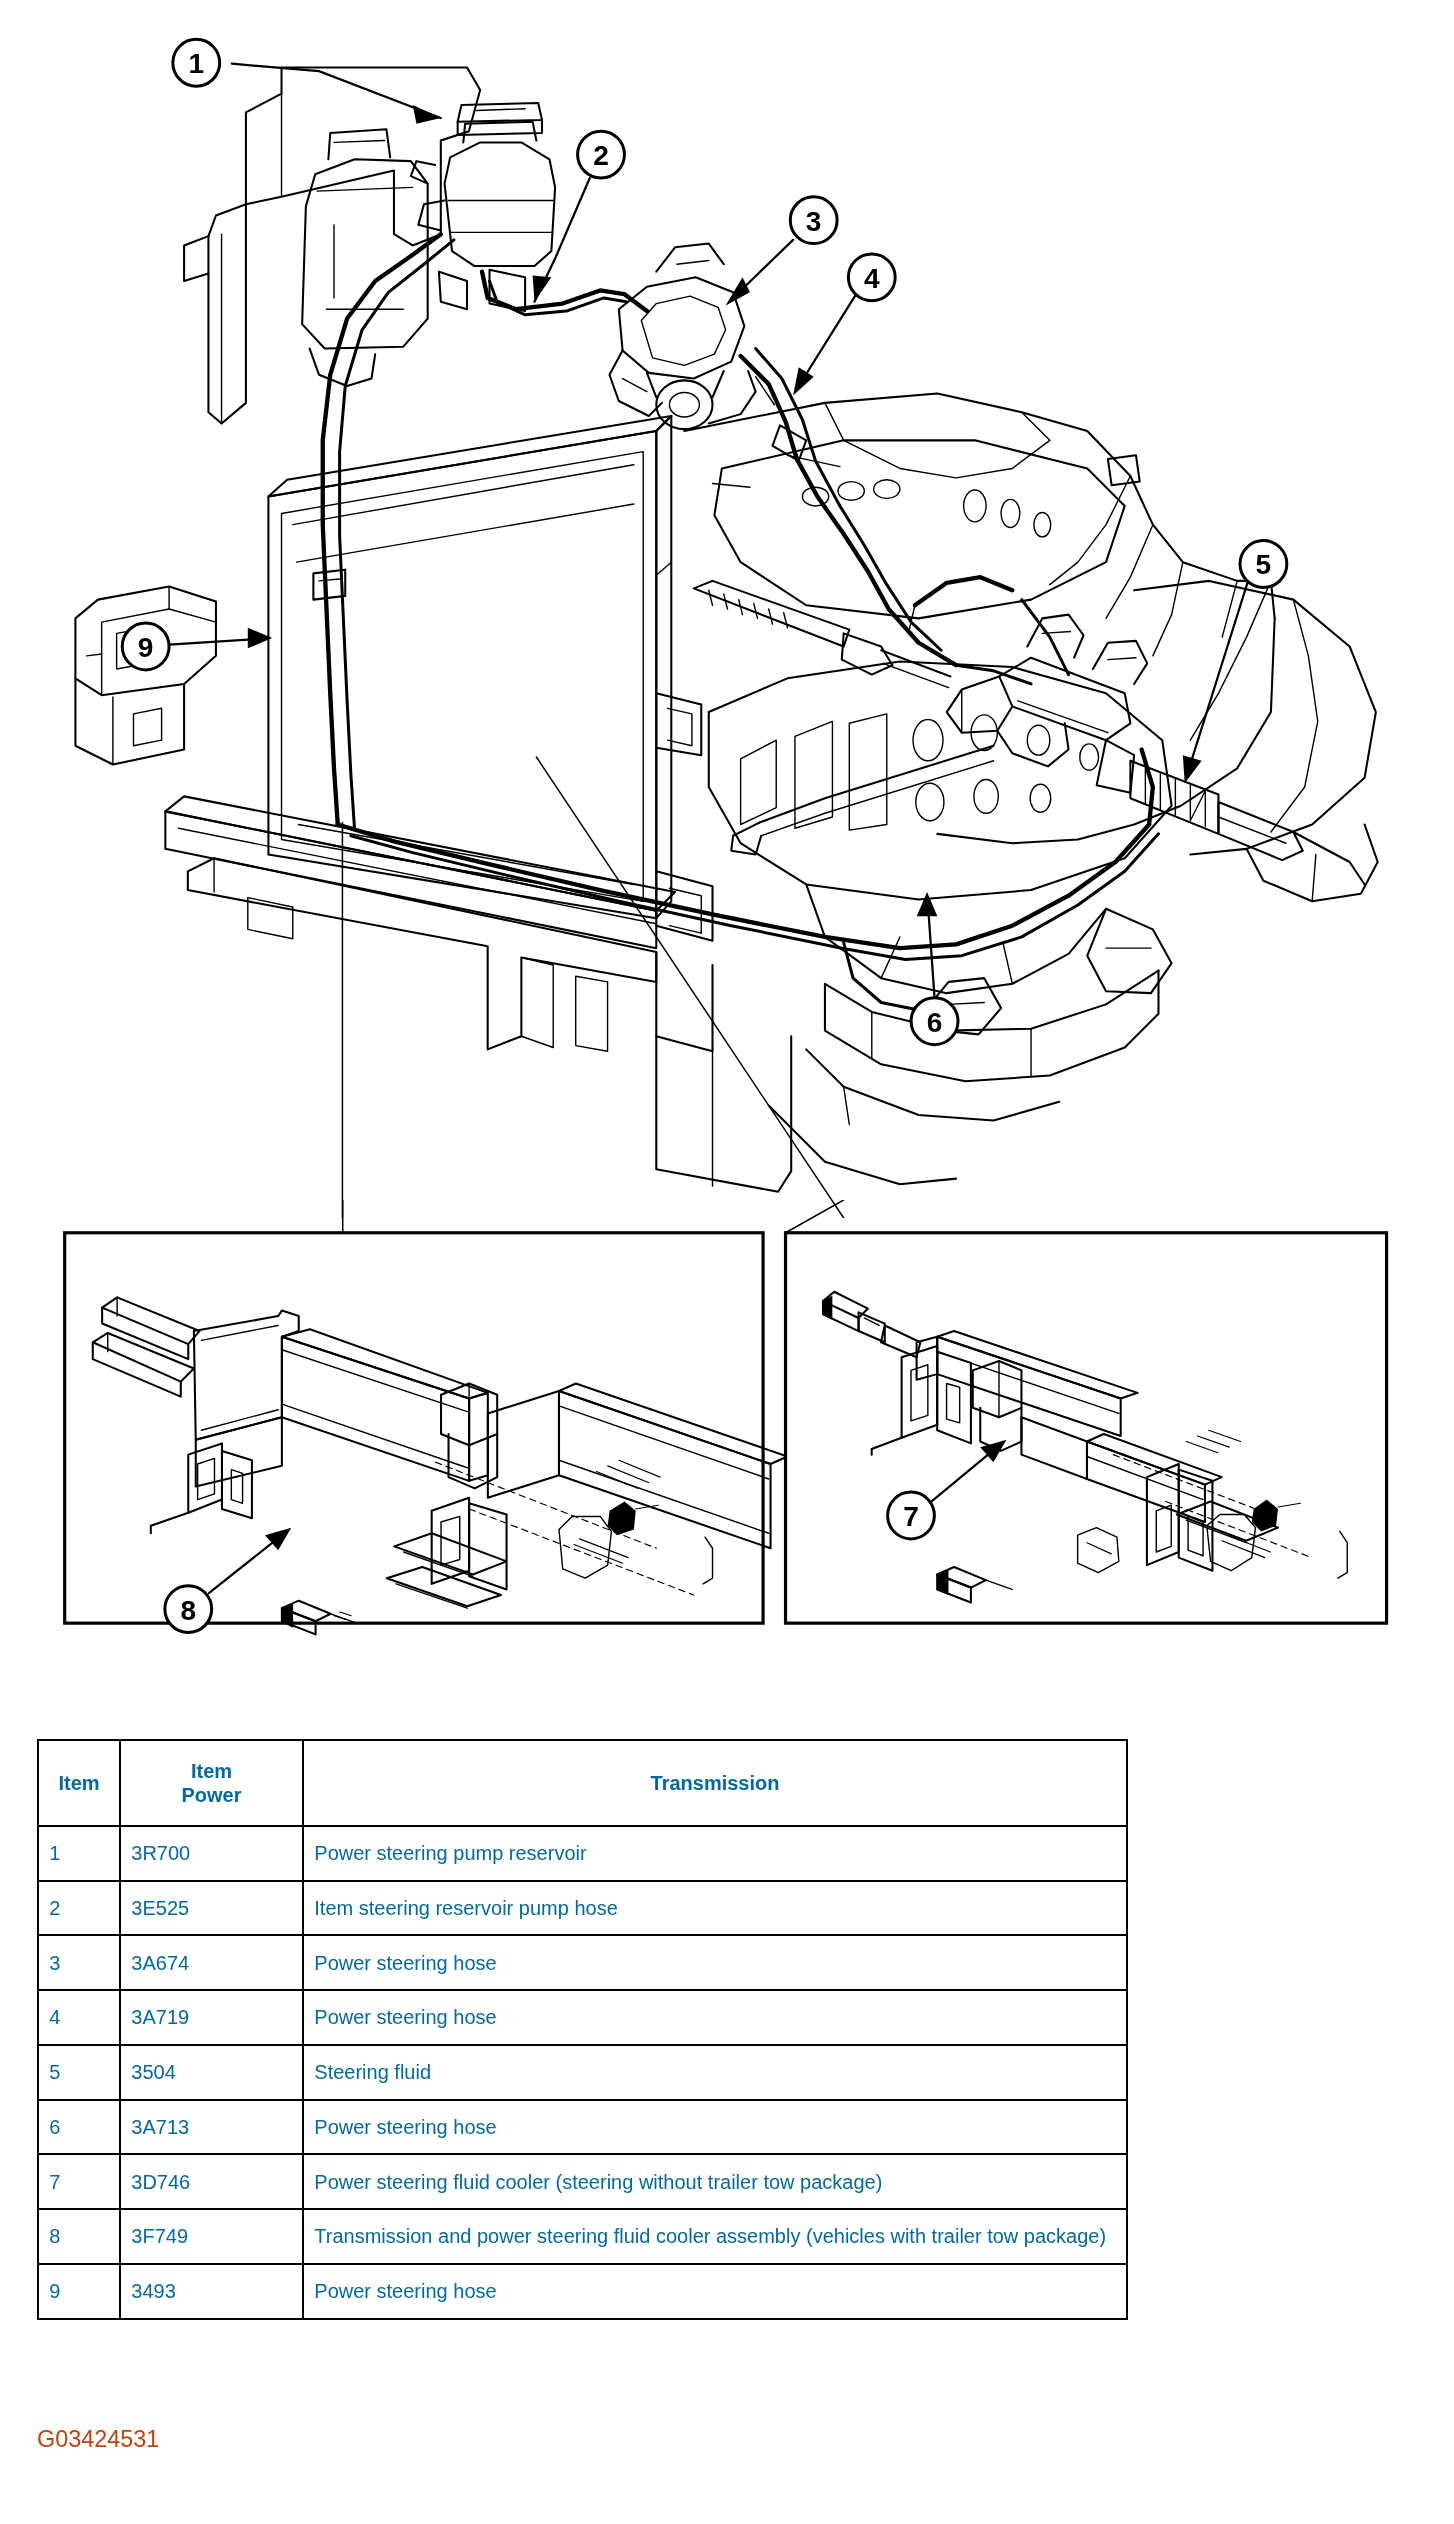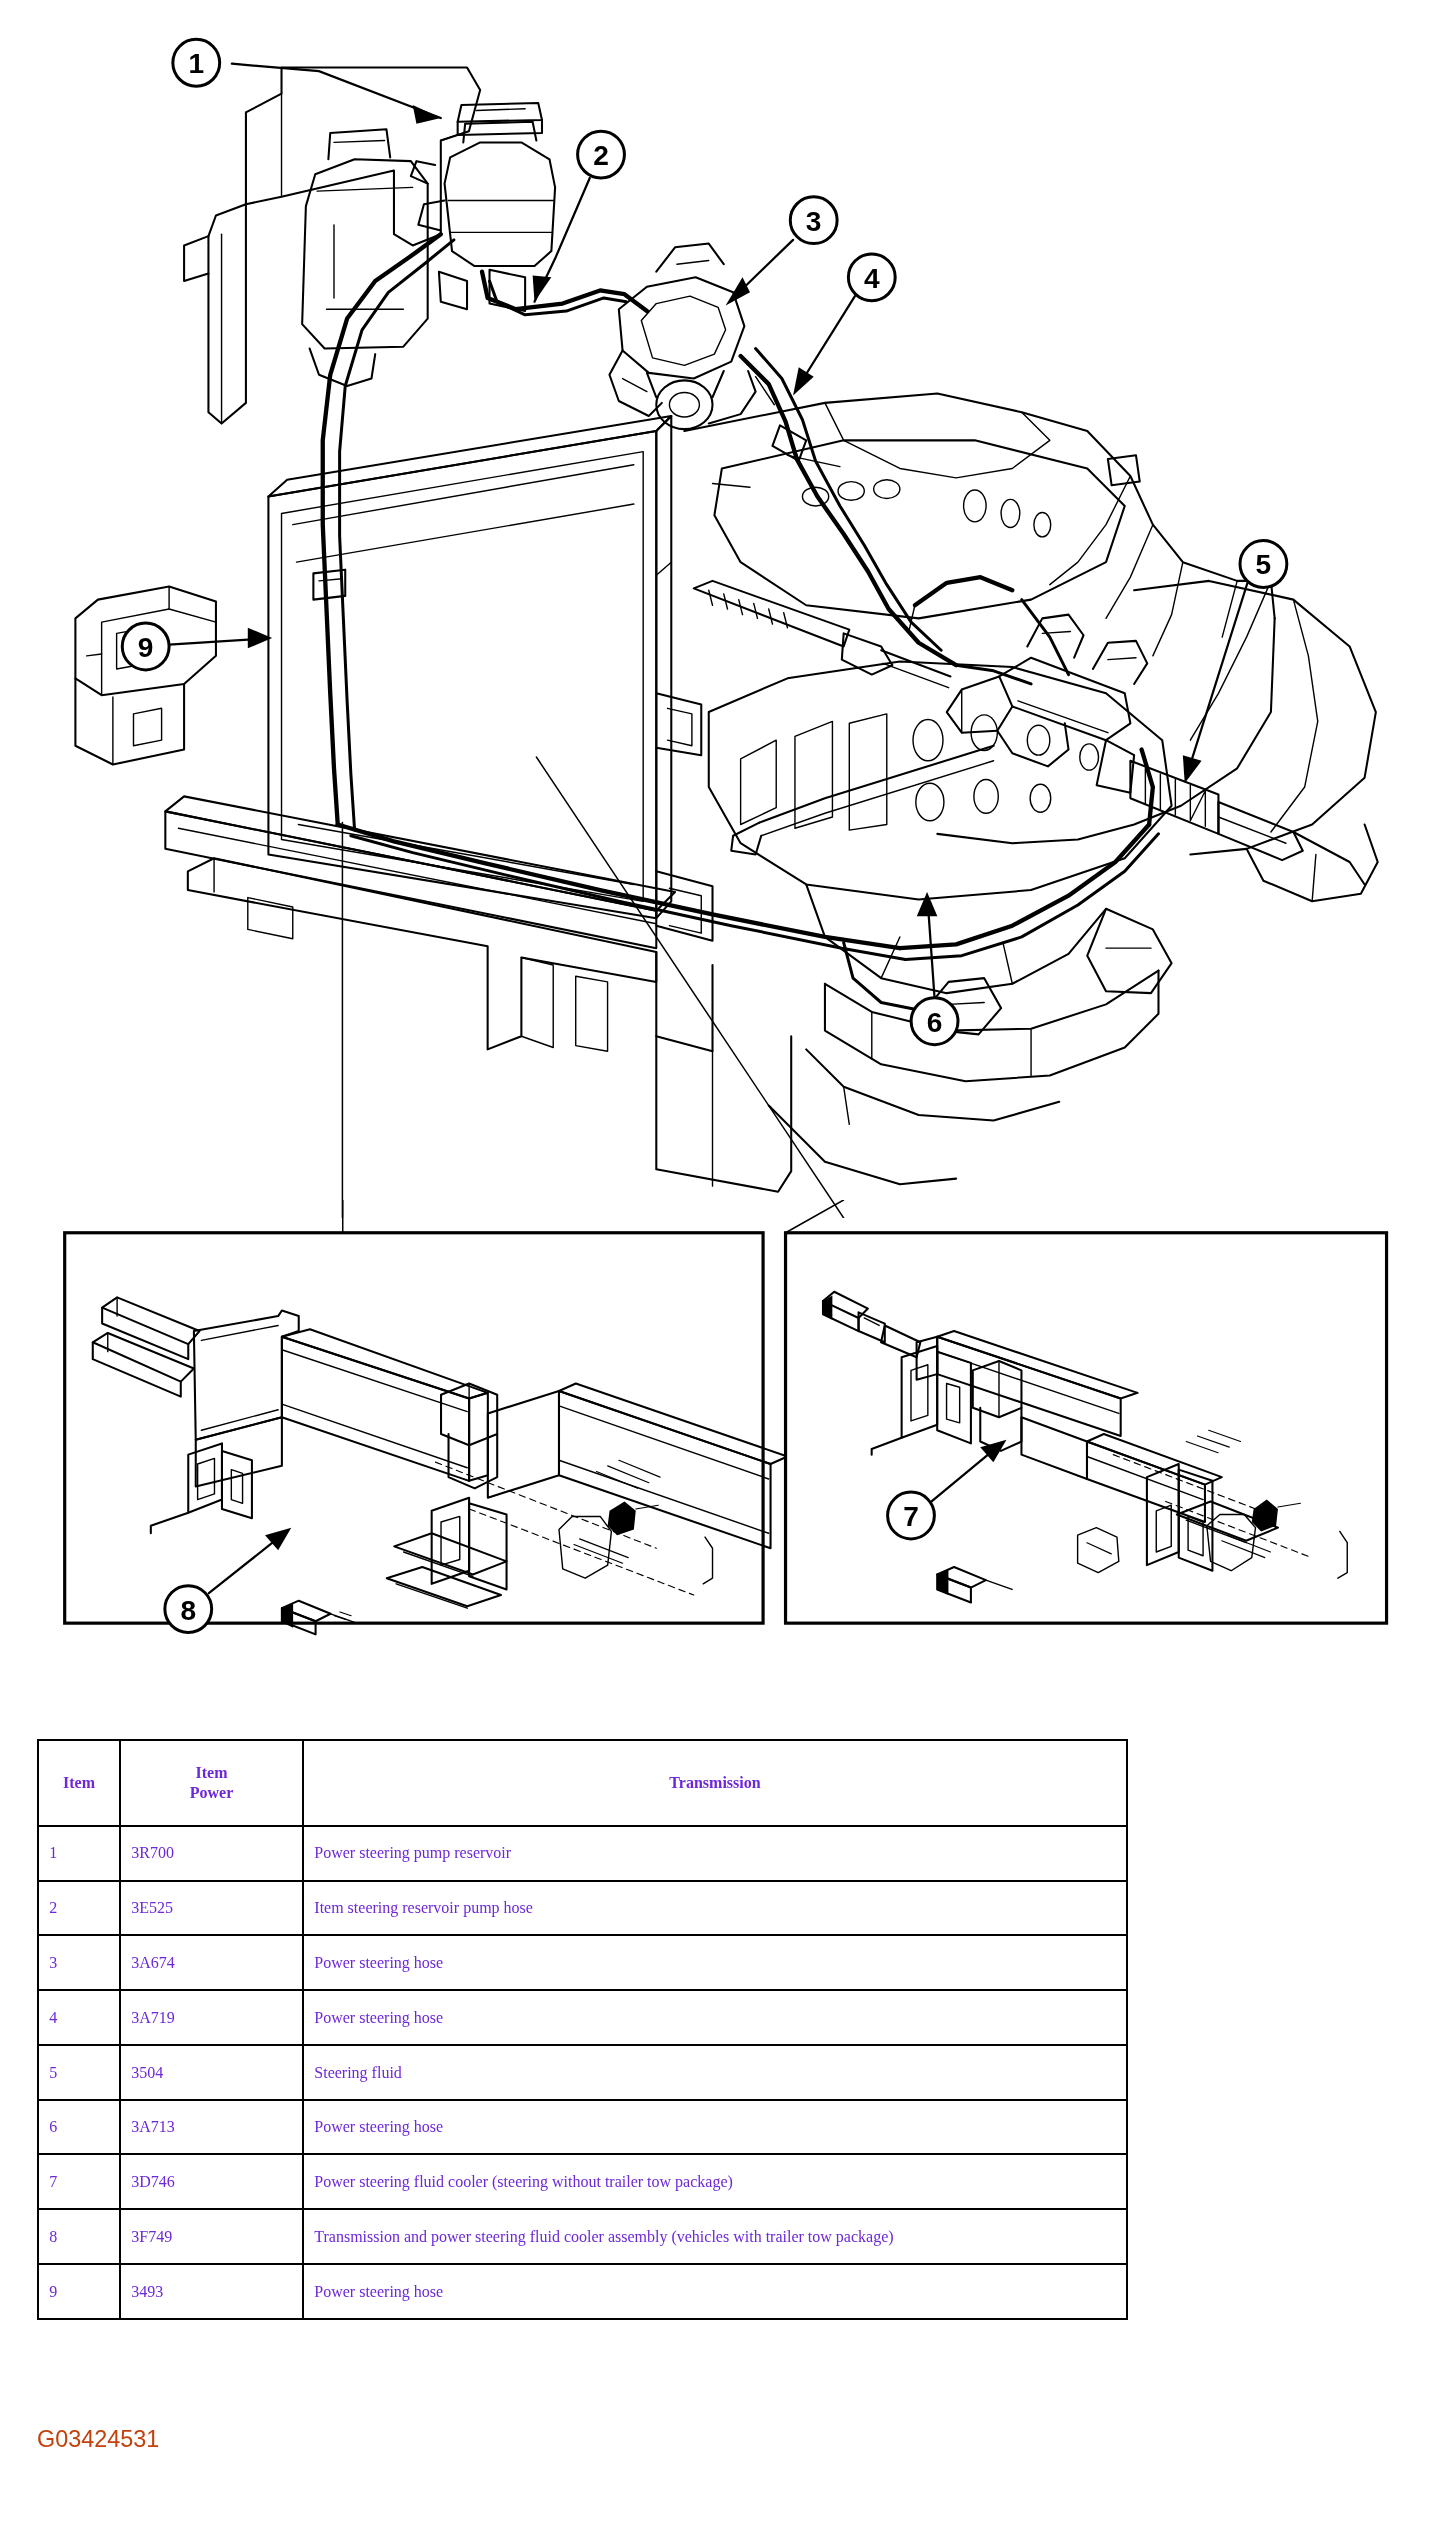--- a/index.html
+++ b/index.html
@@ -27,21 +27,21 @@
   .balloon-txt{
     font-family:"Liberation Sans",sans-serif;font-size:30px;font-weight:bold;
     text-anchor:middle;dominant-baseline:central;fill:#000;
   }
   .insetbox{fill:#ffffff;stroke:#000;stroke-width:3.4;}
 
   
   #parts-table-wrap{position:absolute;left:37px;top:1739px;width:1089px;}
   table.parts{
     border-collapse:collapse;width:1089px;
-    font-family:Liberation Serif, serif;font-size:16px;color:#6d28d9;
+    font-family:Liberation Sans, sans-serif;font-size:20px;color:#0369a1;
     table-layout:fixed;
   }
   table.parts, table.parts th, table.parts td{border:2.8px solid #000;}
   table.parts th, table.parts td{
     padding:8.4px 10.3px;vertical-align:middle;line-height:1.22;
   }
   table.parts th{font-weight:bold;text-align:center;}
   table.parts thead th{height:67px;}
   table.parts td{text-align:left;height:36px;}
   col.c-item{width:82px;}

